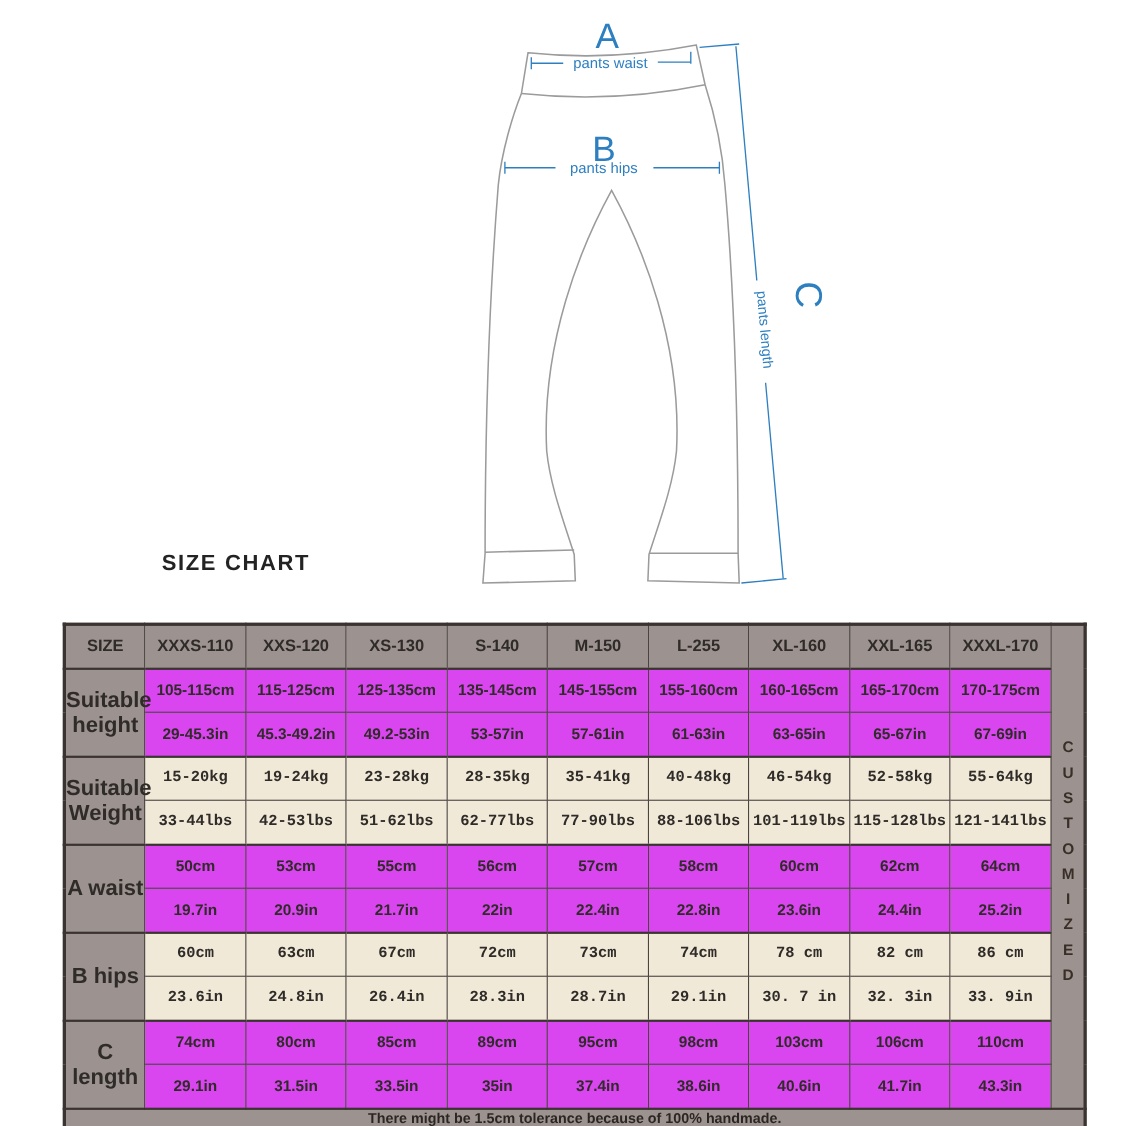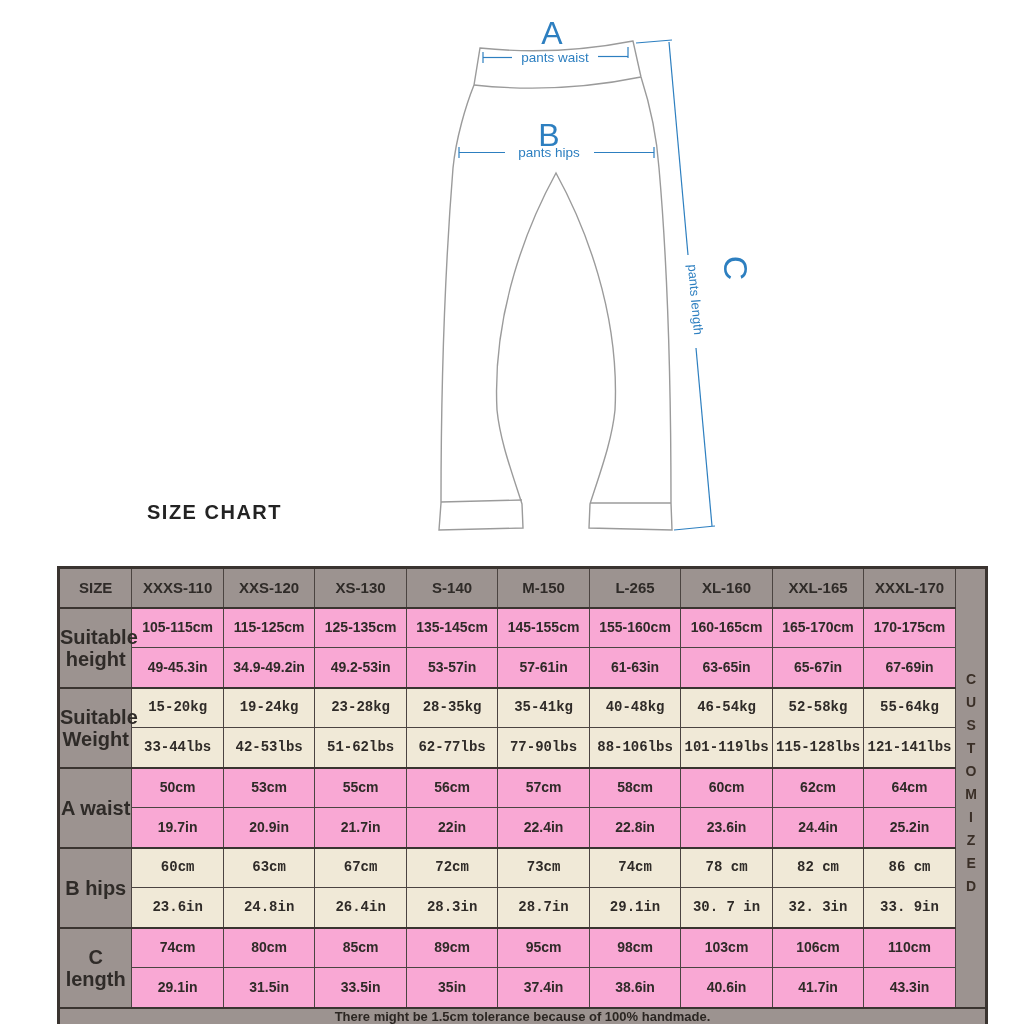--- a/index.html
+++ b/index.html
@@ -22,21 +22,21 @@
   }
   .sizetable th,.sizetable td{
     border:1px solid #4b4441;padding:0;text-align:center;vertical-align:middle;
     font-weight:700;color:#2f2b28;font-size:14px;line-height:1.1;
   }
   .sizetable tr{height:40px;}
   .sizetable tr.hdr{height:40px;}
   .sizetable tr.hdr th{background:#9c9390;font-size:15px;}
   .sizetable th.lbl{background:#9c9390;font-size:20px;}
   .sizetable tr.grp th,.sizetable tr.grp td{border-top:2px solid #3a3430;}
-  .sizetable tr.w td{background:#f9a8d4;}
+  .sizetable tr.w td{background:#d946ef;}
   .sizetable tr.cr td{background:#f0e9d7;font-family:Liberation Mono, monospace;}
   td.cust{
     background:#9c9390;border-left:1px solid #4b4441;
   }
   td.cust .vert{
     display:inline-block;
     writing-mode:vertical-rl;text-orientation:upright;
     letter-spacing:7px;font-size:14px;font-weight:800;color:#3a2f27;
   }
   tr.foot{height:32px;}
@@ -105,21 +105,21 @@
       <col class="c-cust">
   </colgroup>
   <tbody>
   <tr class="hdr">
     <th>SIZE</th>
     <th>XXXS-110</th>
     <th>XXS-120</th>
     <th>XS-130</th>
     <th>S-140</th>
     <th>M-150</th>
-    <th>L-265</th>
+    <th>L-255</th>
     <th>XL-160</th>
     <th>XXL-165</th>
     <th>XXXL-170</th>
     <td class="cust" rowspan="11">
       <span class="vert">CUSTOMIZED</span>
     </td>
   </tr>
 
   <tr class="w grp">
     <th class="lbl" rowspan="2">Suitable height</th>
@@ -127,22 +127,22 @@
     <td>115-125cm</td>
     <td>125-135cm</td>
     <td>135-145cm</td>
     <td>145-155cm</td>
     <td>155-160cm</td>
     <td>160-165cm</td>
     <td>165-170cm</td>
     <td>170-175cm</td>
   </tr>
   <tr class="w">
-    <td>49-45.3in</td>
-    <td>34.9-49.2in</td>
+    <td>29-45.3in</td>
+    <td>45.3-49.2in</td>
     <td>49.2-53in</td>
     <td>53-57in</td>
     <td>57-61in</td>
     <td>61-63in</td>
     <td>63-65in</td>
     <td>65-67in</td>
     <td>67-69in</td>
   </tr>
 
   <tr class="cr grp">

